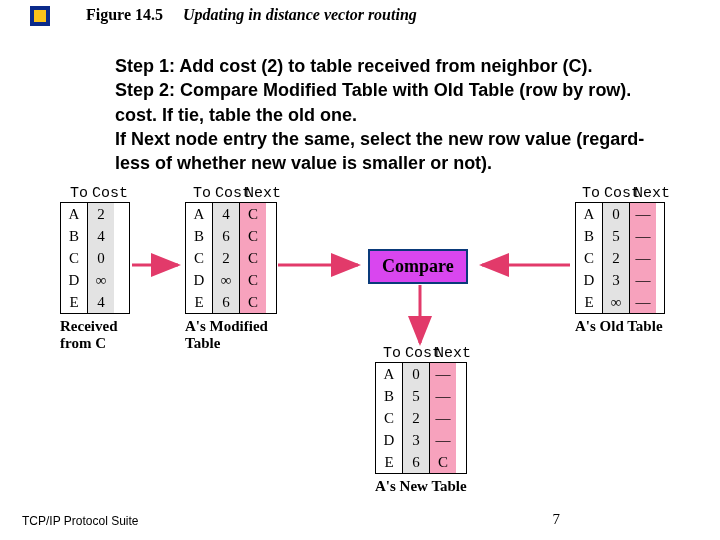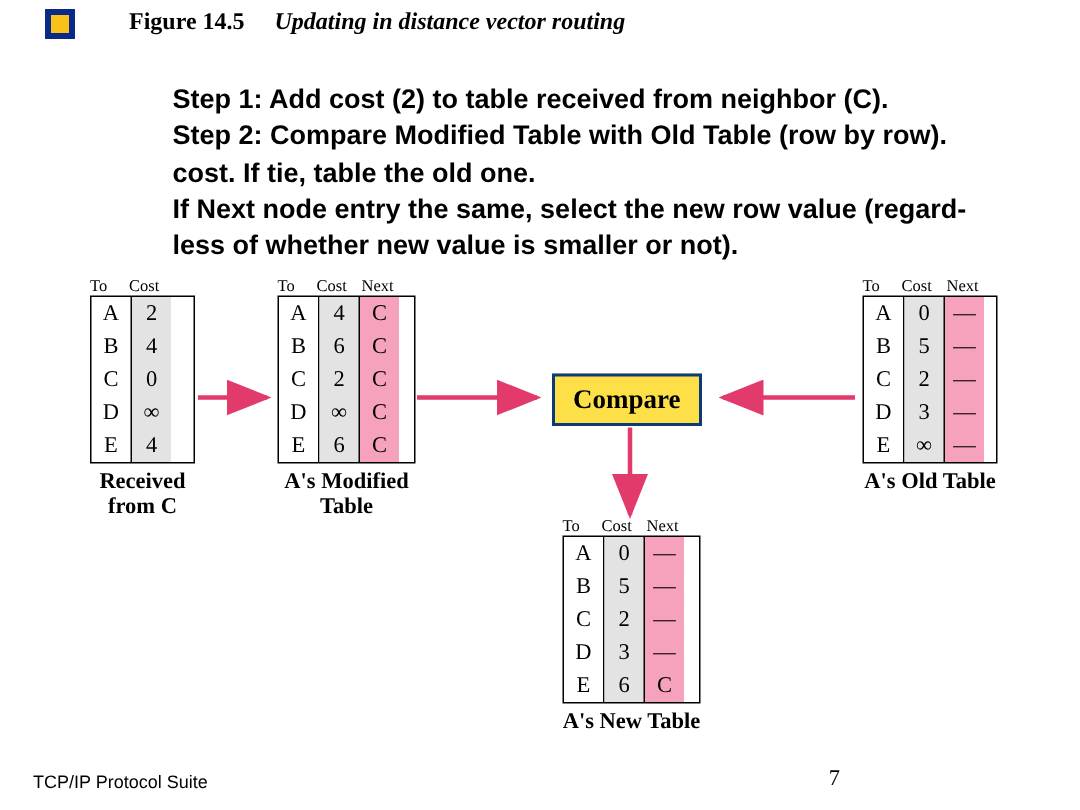--- a/index.html
+++ b/index.html
@@ -5,31 +5,31 @@
   html,body{margin:0;padding:0;width:720px;height:540px;background:#fff;font-family:"Times New Roman",serif;font-size:14px;color:#000}
   .page{position:relative;width:586px;height:540px}
   .bullet{position:absolute;left:30px;top:6px;width:20px;height:20px}
   .bullet .outer{position:absolute;left:0;top:0;width:20px;height:20px;background:#0a2a8a}
   .bullet .inner{position:absolute;left:4px;top:4px;width:12px;height:12px;background:#f9c21a}
   .fig-label{position:absolute;left:86px;top:6px;font-weight:bold;font-size:16px}
   .fig-title{position:absolute;left:183px;top:6px;font-weight:bold;font-style:italic;font-size:16px}
   .steps{position:absolute;left:115px;top:54px;width:530px;font-family:Verdana,Geneva,sans-serif;font-weight:bold;font-size:18px;line-height:1.35}
   .diagram{position:absolute;left:40px;top:185px;width:640px;height:310px}
   .tbl{position:absolute}
-  .hdr{font-family:Liberation Serif, serif;font-size:11px;text-align:left}
+  .hdr{font-family:Liberation Mono, monospace;font-size:15px;text-align:center}
   .hdr span{display:inline-block}
   .grid{display:flex;border:1.5px solid #000}
   .col{display:flex;flex-direction:column}
   .cell{width:26px;height:22px;line-height:22px;text-align:center;font-size:15px;font-family:"Times New Roman",serif;border-right:1px solid #000}
   .col:last-child .cell{border-right:none}
   .grey{background:#e3e3e3}
   .pink{background:#f7a2bd}
-  .cap{font-family:"Times New Roman",serif;font-weight:bold;font-size:15px;text-align:center;line-height:1.15;margin-top:4px}
+  .cap{font-family:"Times New Roman",serif;font-weight:bold;font-size:15px;line-height:1.15;margin-top:4px}
   .inf{font-size:15px}
-  .compare{position:absolute;border:2px solid #0a3a7a;background:#fde047;padding:5px 12px;font-family:"Times New Roman",serif;font-weight:bold;font-size:18px}
+  .compare{position:absolute;border:2px solid #0a3a7a;background:#d946ef;padding:5px 12px;font-family:"Times New Roman",serif;font-weight:bold;font-size:18px}
   svg.arrows{position:absolute;left:0;top:0;width:640px;height:310px;pointer-events:none}
   .footer-l{position:absolute;left:22px;bottom:12px;font-family:Verdana,Geneva,sans-serif;font-weight:normal;font-size:12px}
   .footer-r{position:absolute;right:26px;bottom:12px;font-family:"Times New Roman",serif;font-size:15px}
 </style>
 </head>
 <body>
 
 <div class="page">
 
   <div class="bullet">

